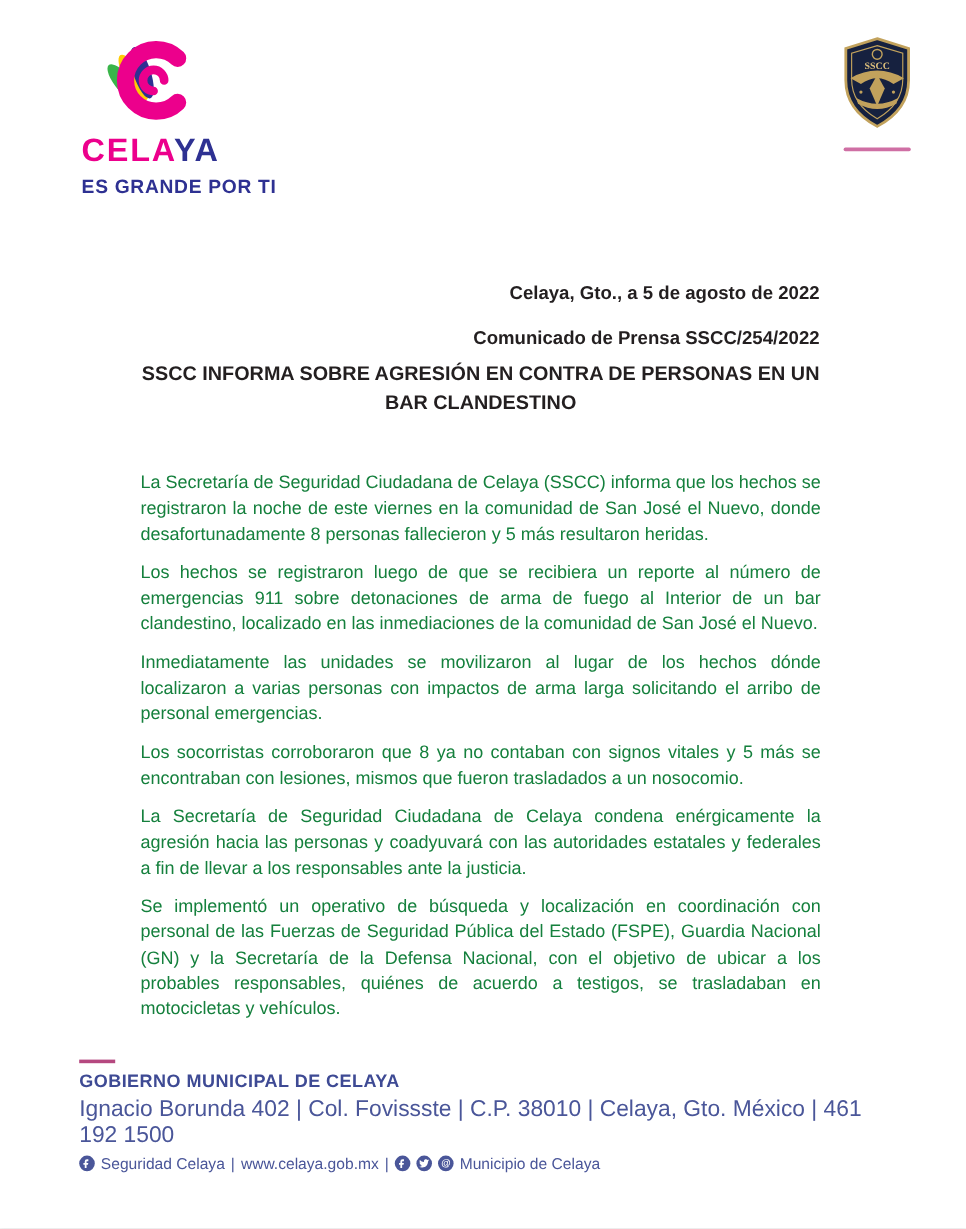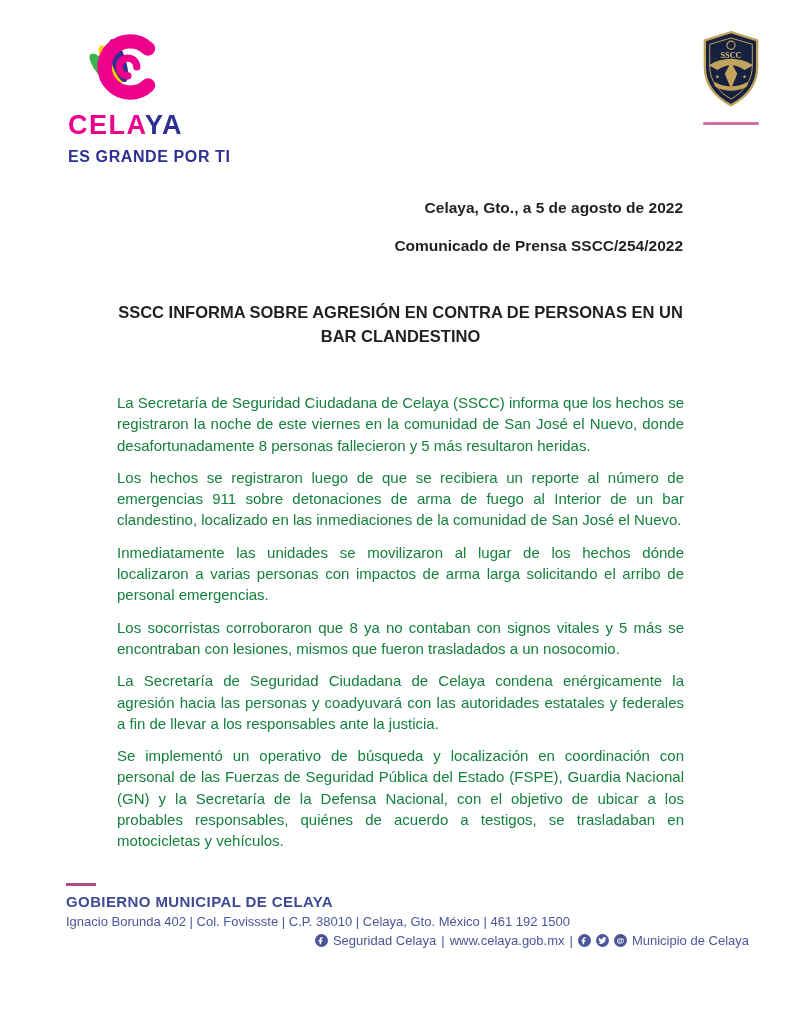--- a/index.html
+++ b/index.html
@@ -16,42 +16,42 @@
   .wordmark { margin-top:4px; font-size:27px; font-weight:800; letter-spacing:1.5px; line-height:1; }
   .wordmark .wm-pink { color:#ec008c; }
   .wordmark .wm-blue { color:#2e3192; }
   .tagline { margin-top:9px; font-size:16px; font-weight:700; letter-spacing:.6px; color:#2e3192; }
 
   .badge-block { position:absolute; left:699px; top:30px; width:64px; text-align:center; }
   .badge-underline { width:56px; height:3px; background:#cf6fa4; margin:10px auto 0 auto; border-radius:2px; }
 
   
   .meta { position:absolute; top:199px; right:122px; text-align:right; color:#231f20; }
-  .meta-line { font-size:15.5px; font-weight:700; }
+  .meta-line { font-size:15.5px; font-weight:700;margin-top:37px; }
   .meta-line + .meta-line { margin-top:20px; }
 
   
   .doc-title {
     position:absolute; top:301px; left:108px; right:112px;
     text-align:center; font-size:16.5px; font-weight:700; line-height:1.45; color:#231f20;
   }
 
   
   .body-text {
     position:absolute; top:392px; left:117px; right:121px;
     font-size:15px; line-height:1.42; color:#15803d; text-align:justify;
   }
   .body-text p { margin:0 0 11px 0; }
 
   
   .footer { position:absolute; left:66px; right:56px; top:883px; }
   .footer-dash { width:30px; height:3px; background:#b5487f; margin-bottom:7px; }
   .footer-org { color:#3e4a94; font-weight:800; font-size:15px; letter-spacing:.4px; }
-  .footer-address { color:#4a5699; font-size:13px; margin-top:4px; }
-  .footer-social { color:#4a5699; font-size:13px; margin-top:4px; display:flex; align-items:center; gap:5px;justify-content:flex-end; }
+  .footer-address { color:#4a5699; font-size:19px; margin-top:4px; }
+  .footer-social { color:#4a5699; font-size:13px; margin-top:4px; display:flex; align-items:center; gap:5px; }
   .icn {
     display:inline-flex; width:13px; height:13px; border-radius:50%;
     background:#4a5699; color:#fff; align-items:center; justify-content:center;
     font-size:9px; font-weight:700; line-height:1; flex:0 0 auto;
   }
   .icn svg { display:block; }
   .icn.at { font-size:8px; }
 </style>
 </head>
 <body>

